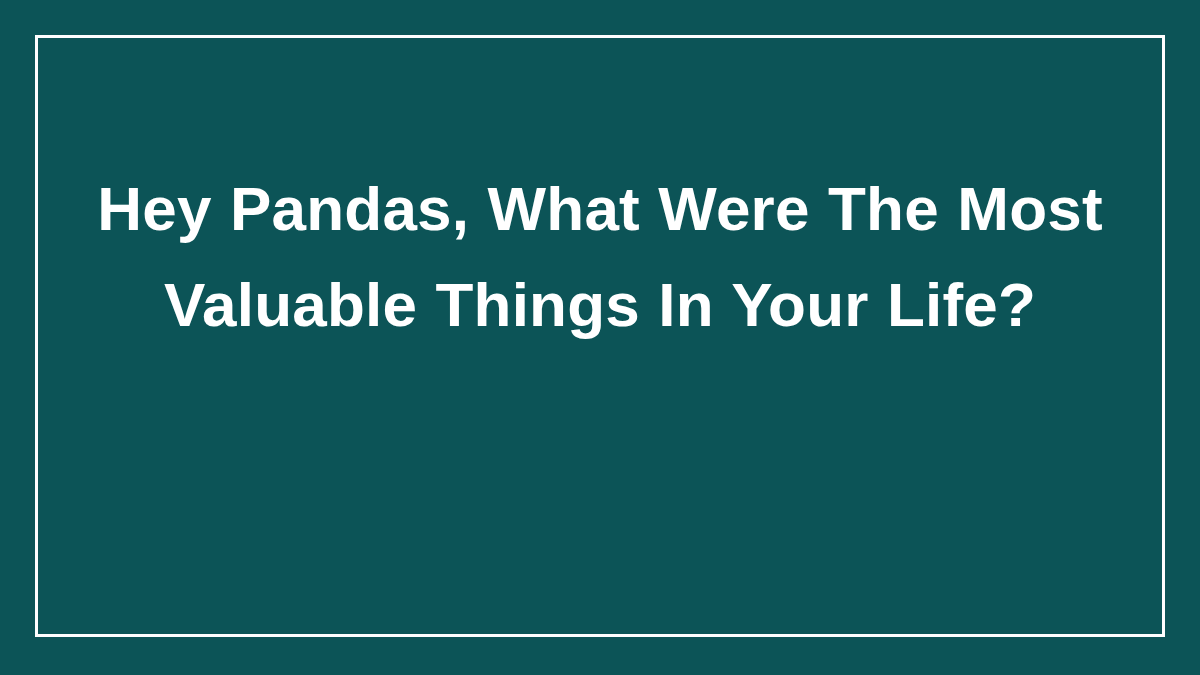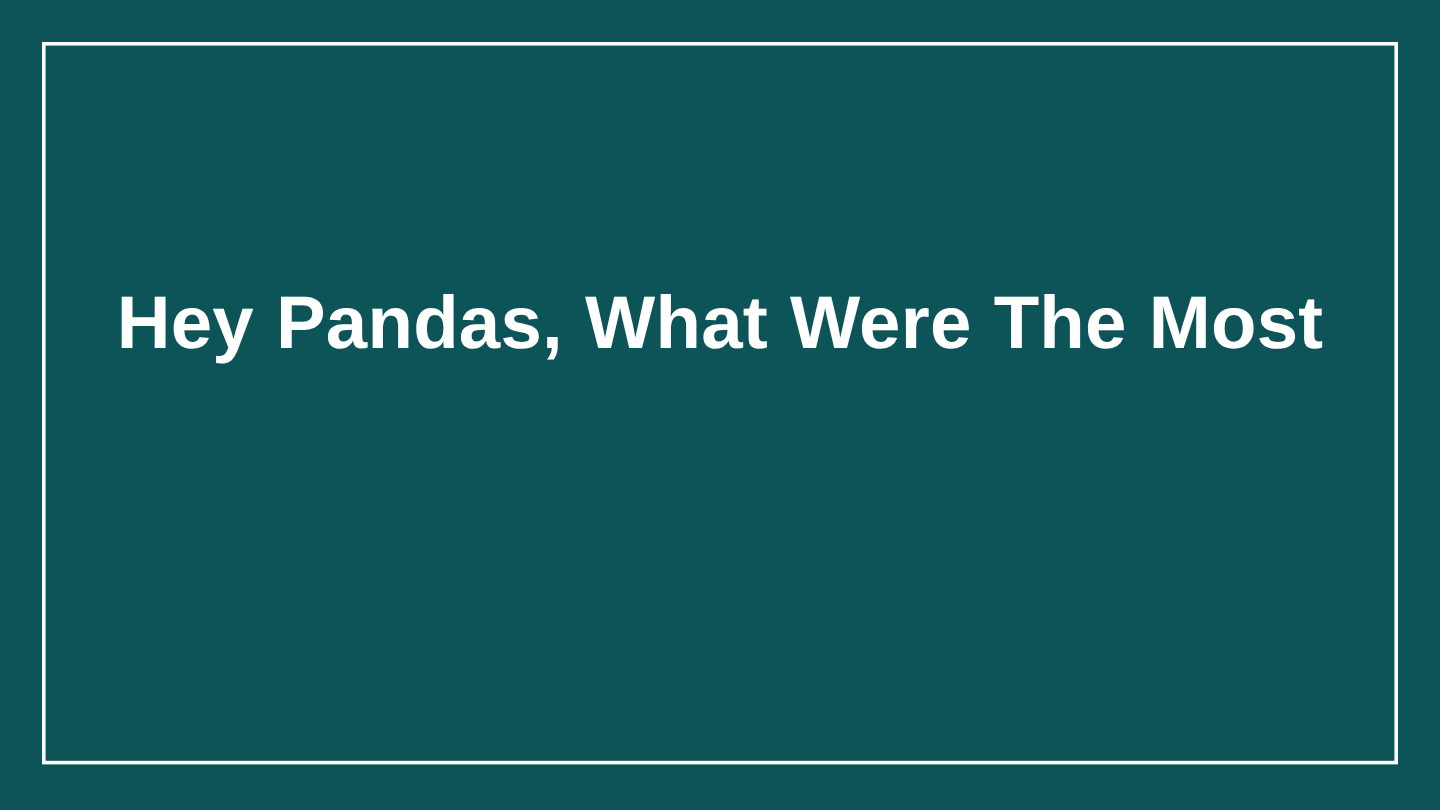--- a/index.html
+++ b/index.html
@@ -29,21 +29,21 @@
     width: 1130px;
     height: 602px;
     border: 3px solid #ffffff;
     box-sizing: border-box;
     pointer-events: none;
   }
 
   #headline-block {
     position: absolute;
     left: 35px;
-    top: 35px;
+    top: 22px;
     width: 1130px;
     height: 469px;
     box-sizing: border-box;
     display: flex;
     flex-direction: column;
     align-items: center;
     justify-content: center;
     padding: 0 26px;
   }
 
@@ -68,16 +68,17 @@
 </head>
 <body>
 
 <div id="title-card">
 
   <div id="card-border"></div>
 
   <div id="headline-block">
     <h1 id="headline">
       <span class="line">Hey Pandas, What Were The Most</span>
+      <span class="line">Valuable Things In Your Life?</span>
     </h1>
   </div>
 
 </div>
 
 </body></html>

